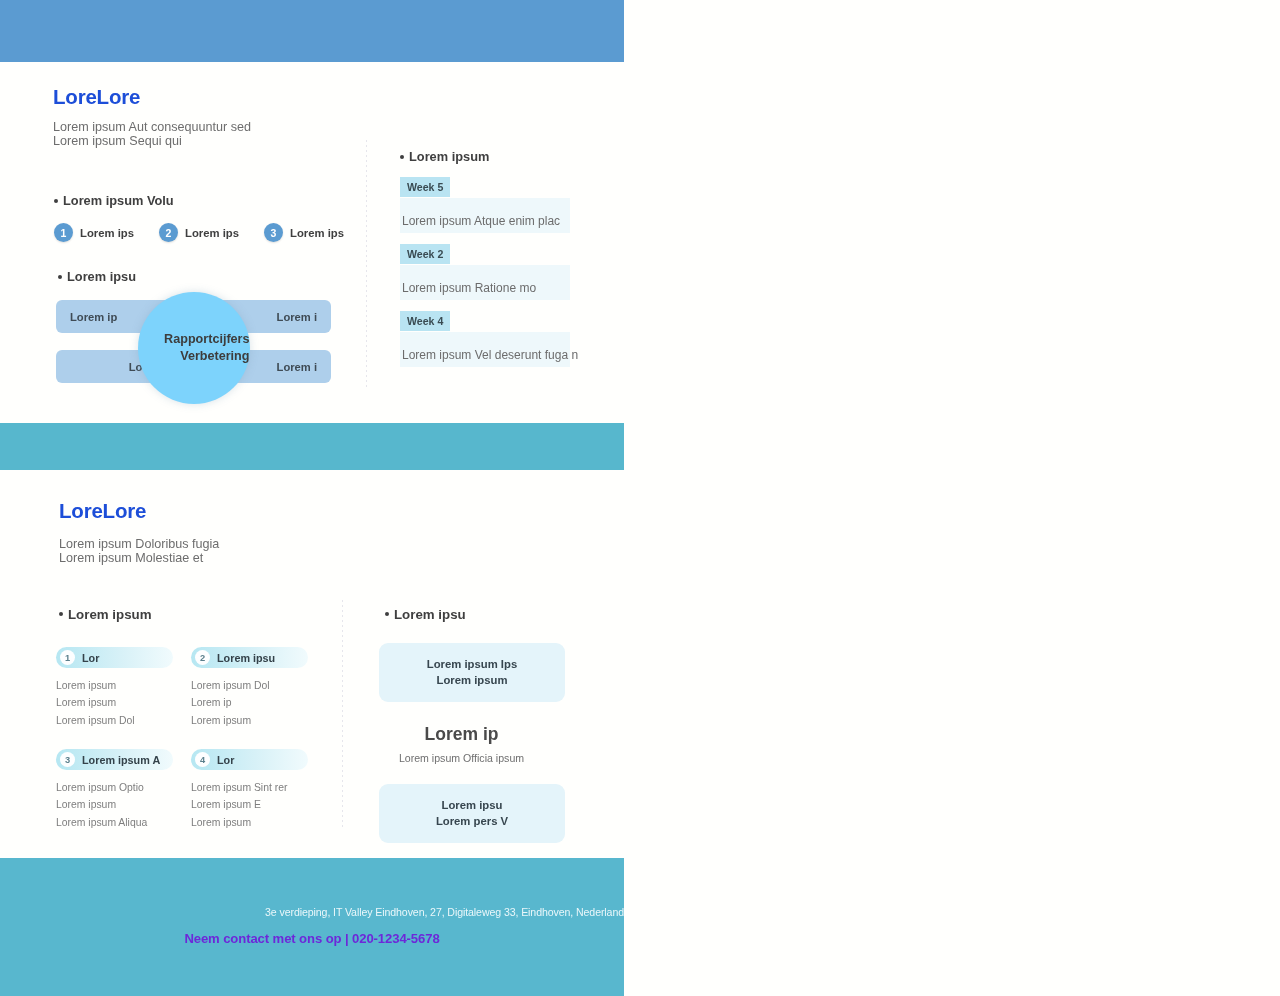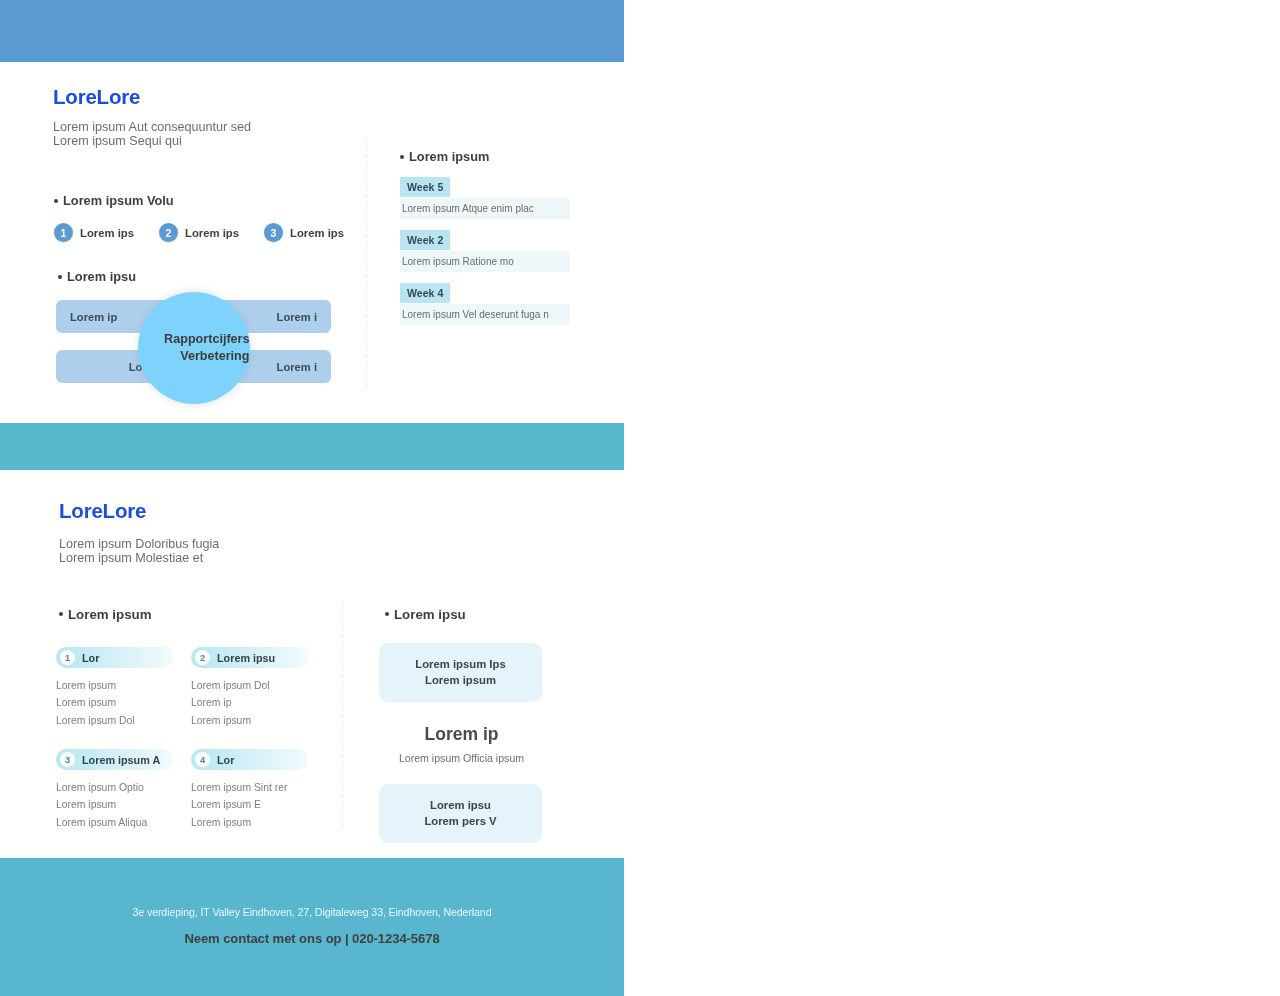--- a/index.html
+++ b/index.html
@@ -149,22 +149,22 @@
     background: #b9e4f2;
     color: #394b52;
     font-size: 10.6px;
     font-weight: bold;
     padding: 4px 7px 4px 7px;
     margin-bottom: 1px;
   }
   .week-desc {
     background: #eef8fb;
     color: #6c6c6c;
-    font-size: 10px;
-    padding: 5px 5px 5px 2px;
+    font-size: 12px;
+    padding: 16px 5px 5px 2px;
     margin-bottom: 11px;
     white-space: nowrap;
   }
   .step-col { position: absolute; width: 116px; }
   .step-pill {
     height: 21px;
     border-radius: 11px;
     background: linear-gradient(to right, #b6e7f2 0%, #d7f1f7 55%, #f1fbfd 100%);
     display: flex;
     align-items: center;
@@ -200,21 +200,21 @@
   }
 
   
   .rcol { position: absolute; width: 165px; }
   .rcard {
     background: #e4f4fa;
     border-radius: 9px;
     text-align: center;
     padding: 14px 20px;
     box-sizing: border-box;
-    width: 163px;
+    width: 186px;
   }
   .rcard span {
     display: block;
     font-size: 11.3px;
     font-weight: bold;
     color: #37464f;
     line-height: 15.5px;
   }
   .r-big {
     text-align: center;
@@ -228,30 +228,30 @@
     font-size: 10.6px;
     color: #6f6f6f;
     margin-top: 7px;
     margin-bottom: 20px;
   }
 
   
   .footer-addr {
     position: absolute;
     width: 624px;
-    text-align: center;
+    text-align: right;
     color: #eaf7fa;
     font-size: 10.6px;
     letter-spacing: -0.1px;
   }
   .footer-contact {
     position: absolute;
     width: 624px;
     text-align: center;
-    color: #404040;
+    color: #6d28d9;
     font-size: 13.1px;
     font-weight: bold;
     letter-spacing: -0.1px;
   }
 </style>
 </head>
 <body>
 
 <div class="page">
 

